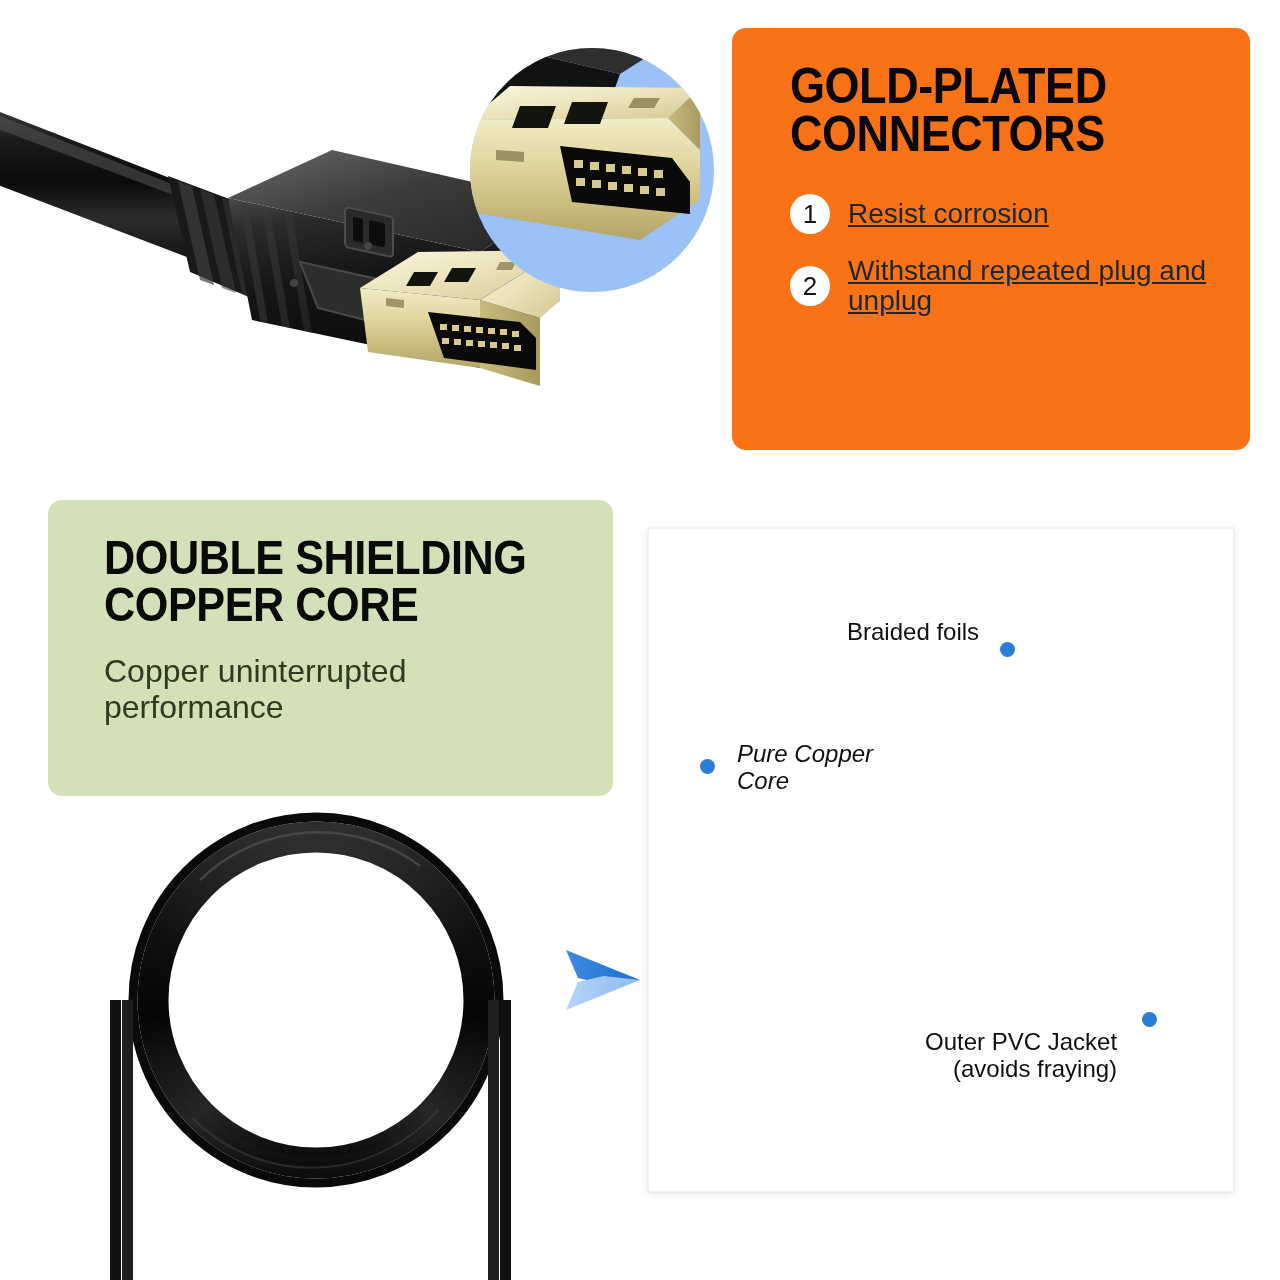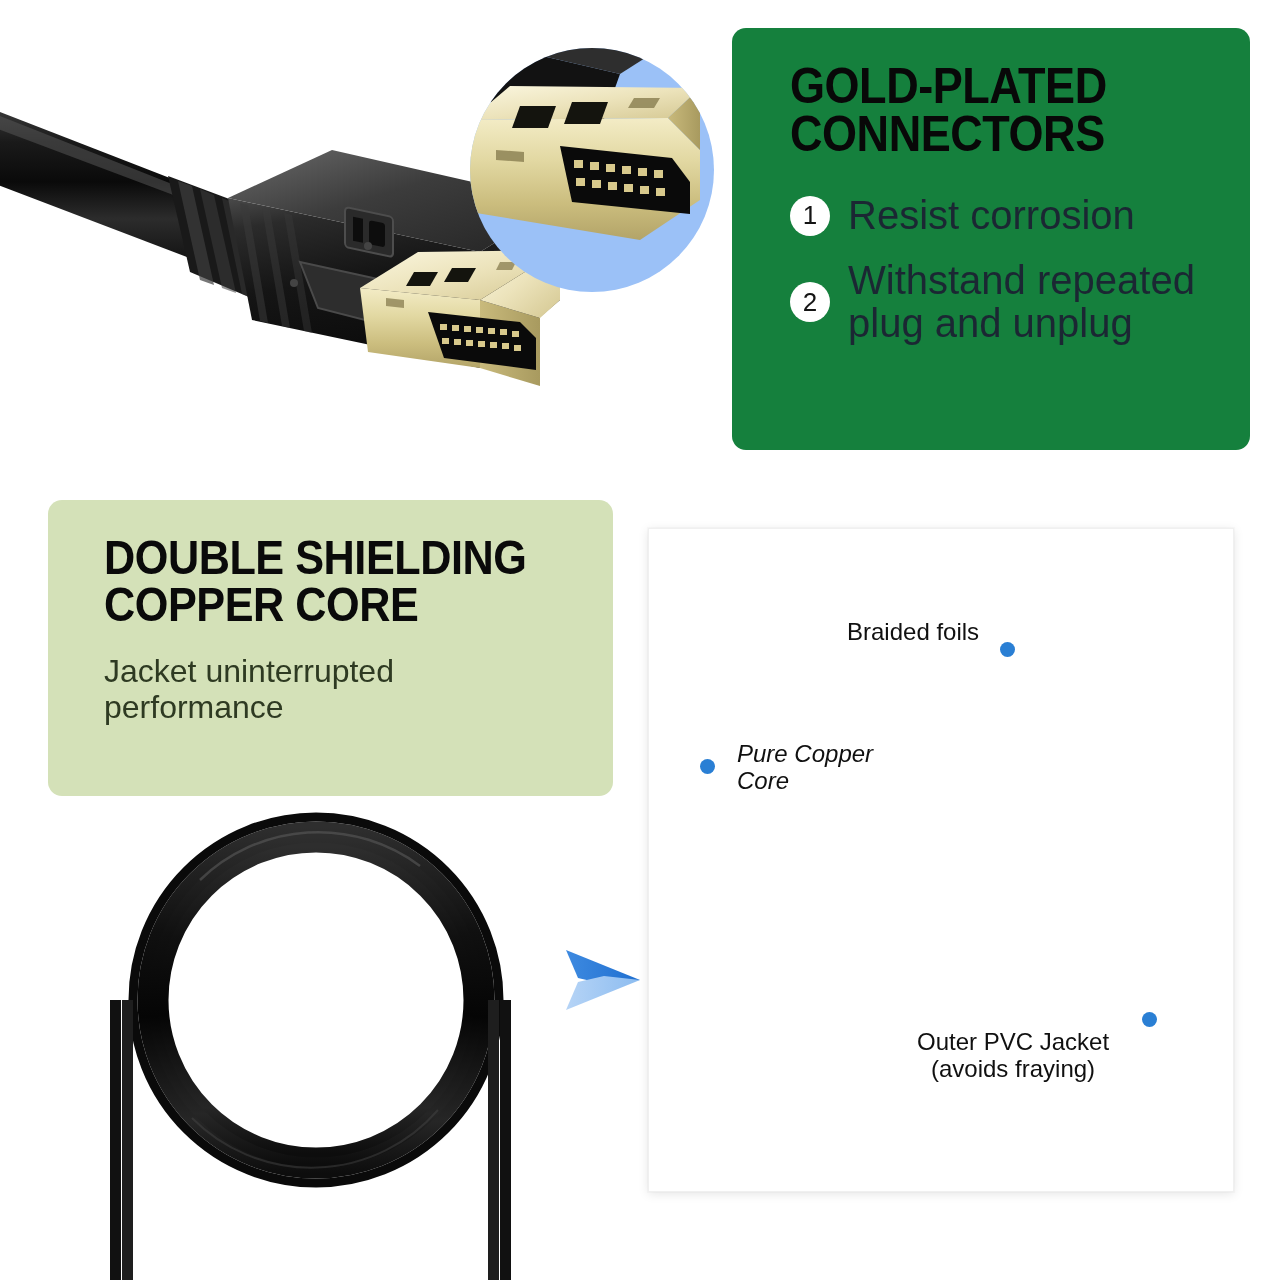--- a/index.html
+++ b/index.html
@@ -2,48 +2,48 @@
 <html><head>
 <meta charset="utf-8">
 <style>
   html,body{margin:0;padding:0;background:#fff;}
   body{width:1280px;height:1280px;position:relative;overflow:hidden;
        font-family:"Liberation Sans",sans-serif;}
   .stage{position:absolute;left:0;top:0;width:1280px;height:1280px;background:#ffffff;}
 
   
   .blue-panel{position:absolute;left:732px;top:28px;width:518px;height:422px;
-    background:#15803d;border-radius:14px;box-sizing:border-box;padding:34px 28px 20px 58px;}
+    background:#f97316;border-radius:14px;box-sizing:border-box;padding:34px 28px 20px 58px;}
   .blue-title{font-weight:bold;font-size:50px;line-height:0.96;letter-spacing:-0.5px;
     color:#080808;font-family:"Liberation Sans Narrow","Liberation Sans",sans-serif;
     transform:scaleX(0.9);transform-origin:left top;white-space:pre-line;}
   .bullets{margin-top:36px;}
   .bullet{display:flex;align-items:center;margin-bottom:22px;}
   .bnum{flex:0 0 auto;width:40px;height:40px;border-radius:50%;background:#ffffff;
     color:#141414;font-size:26px;display:flex;align-items:center;justify-content:center;
     margin-right:18px;font-family:"Liberation Sans",sans-serif;}
-  .btext{font-size:40px;color:#1b2733;line-height:1.08;}
+  .btext{font-size:28px;color:#1b2733;line-height:1.08;text-decoration:underline;}
 
   
   .green-panel{position:absolute;left:48px;top:500px;width:565px;height:296px;
     background:#D4E1B8;border-radius:14px;box-sizing:border-box;padding:34px 26px 18px 56px;}
   .green-title{font-weight:bold;font-size:48px;line-height:0.98;letter-spacing:-0.5px;
     color:#0a0a0a;font-family:"Liberation Sans Narrow","Liberation Sans",sans-serif;
     transform:scaleX(0.9);transform-origin:left top;white-space:pre-line;}
   .green-sub{margin-top:26px;font-size:32px;color:#2e3a22;line-height:1.12;white-space:pre-line;}
 
   
   .white-card{position:absolute;left:648px;top:528px;width:584px;height:662px;
     background:#ffffff;border:1px solid #f0f0f0;
     box-shadow:0 2px 10px rgba(0,0,0,0.10), 0 0 0 1px rgba(0,0,0,0.02);
     overflow:hidden;}
   .card-label{position:absolute;color:#101010;font-size:24px;line-height:1.12;white-space:pre-line;}
   .lbl-braided{left:198px;top:90px;}
   .lbl-copper{left:88px;top:212px;font-style:italic;}
-  .lbl-pvc{left:268px;top:500px;text-align:center;}
+  .lbl-pvc{left:276px;top:500px;text-align:right;}
 
   .dot{position:absolute;width:15px;height:15px;border-radius:50%;background:#2A7FD4;}
 
   
   .art{position:absolute;left:0;top:0;}
 </style>
 </head>
 <body>
 
 <div class="stage">
@@ -307,21 +307,21 @@
         <span class="bnum">2</span>
         <span class="btext">Withstand repeated
 plug and unplug</span>
       </div>
     </div>
   </div>
 
   <div class="green-panel">
     <div class="green-title">DOUBLE SHIELDING
 COPPER CORE</div>
-    <div class="green-sub">Jacket uninterrupted
+    <div class="green-sub">Copper uninterrupted
 performance</div>
   </div>
 
   <div class="white-card">
     <div class="card-label lbl-braided">Braided foils</div>
     <div class="dot" style="left:351px;top:113px;"></div>
 
     <div class="card-label lbl-copper">Pure Copper
 Core</div>
     <div class="dot" style="left:51px;top:230px;"></div>

